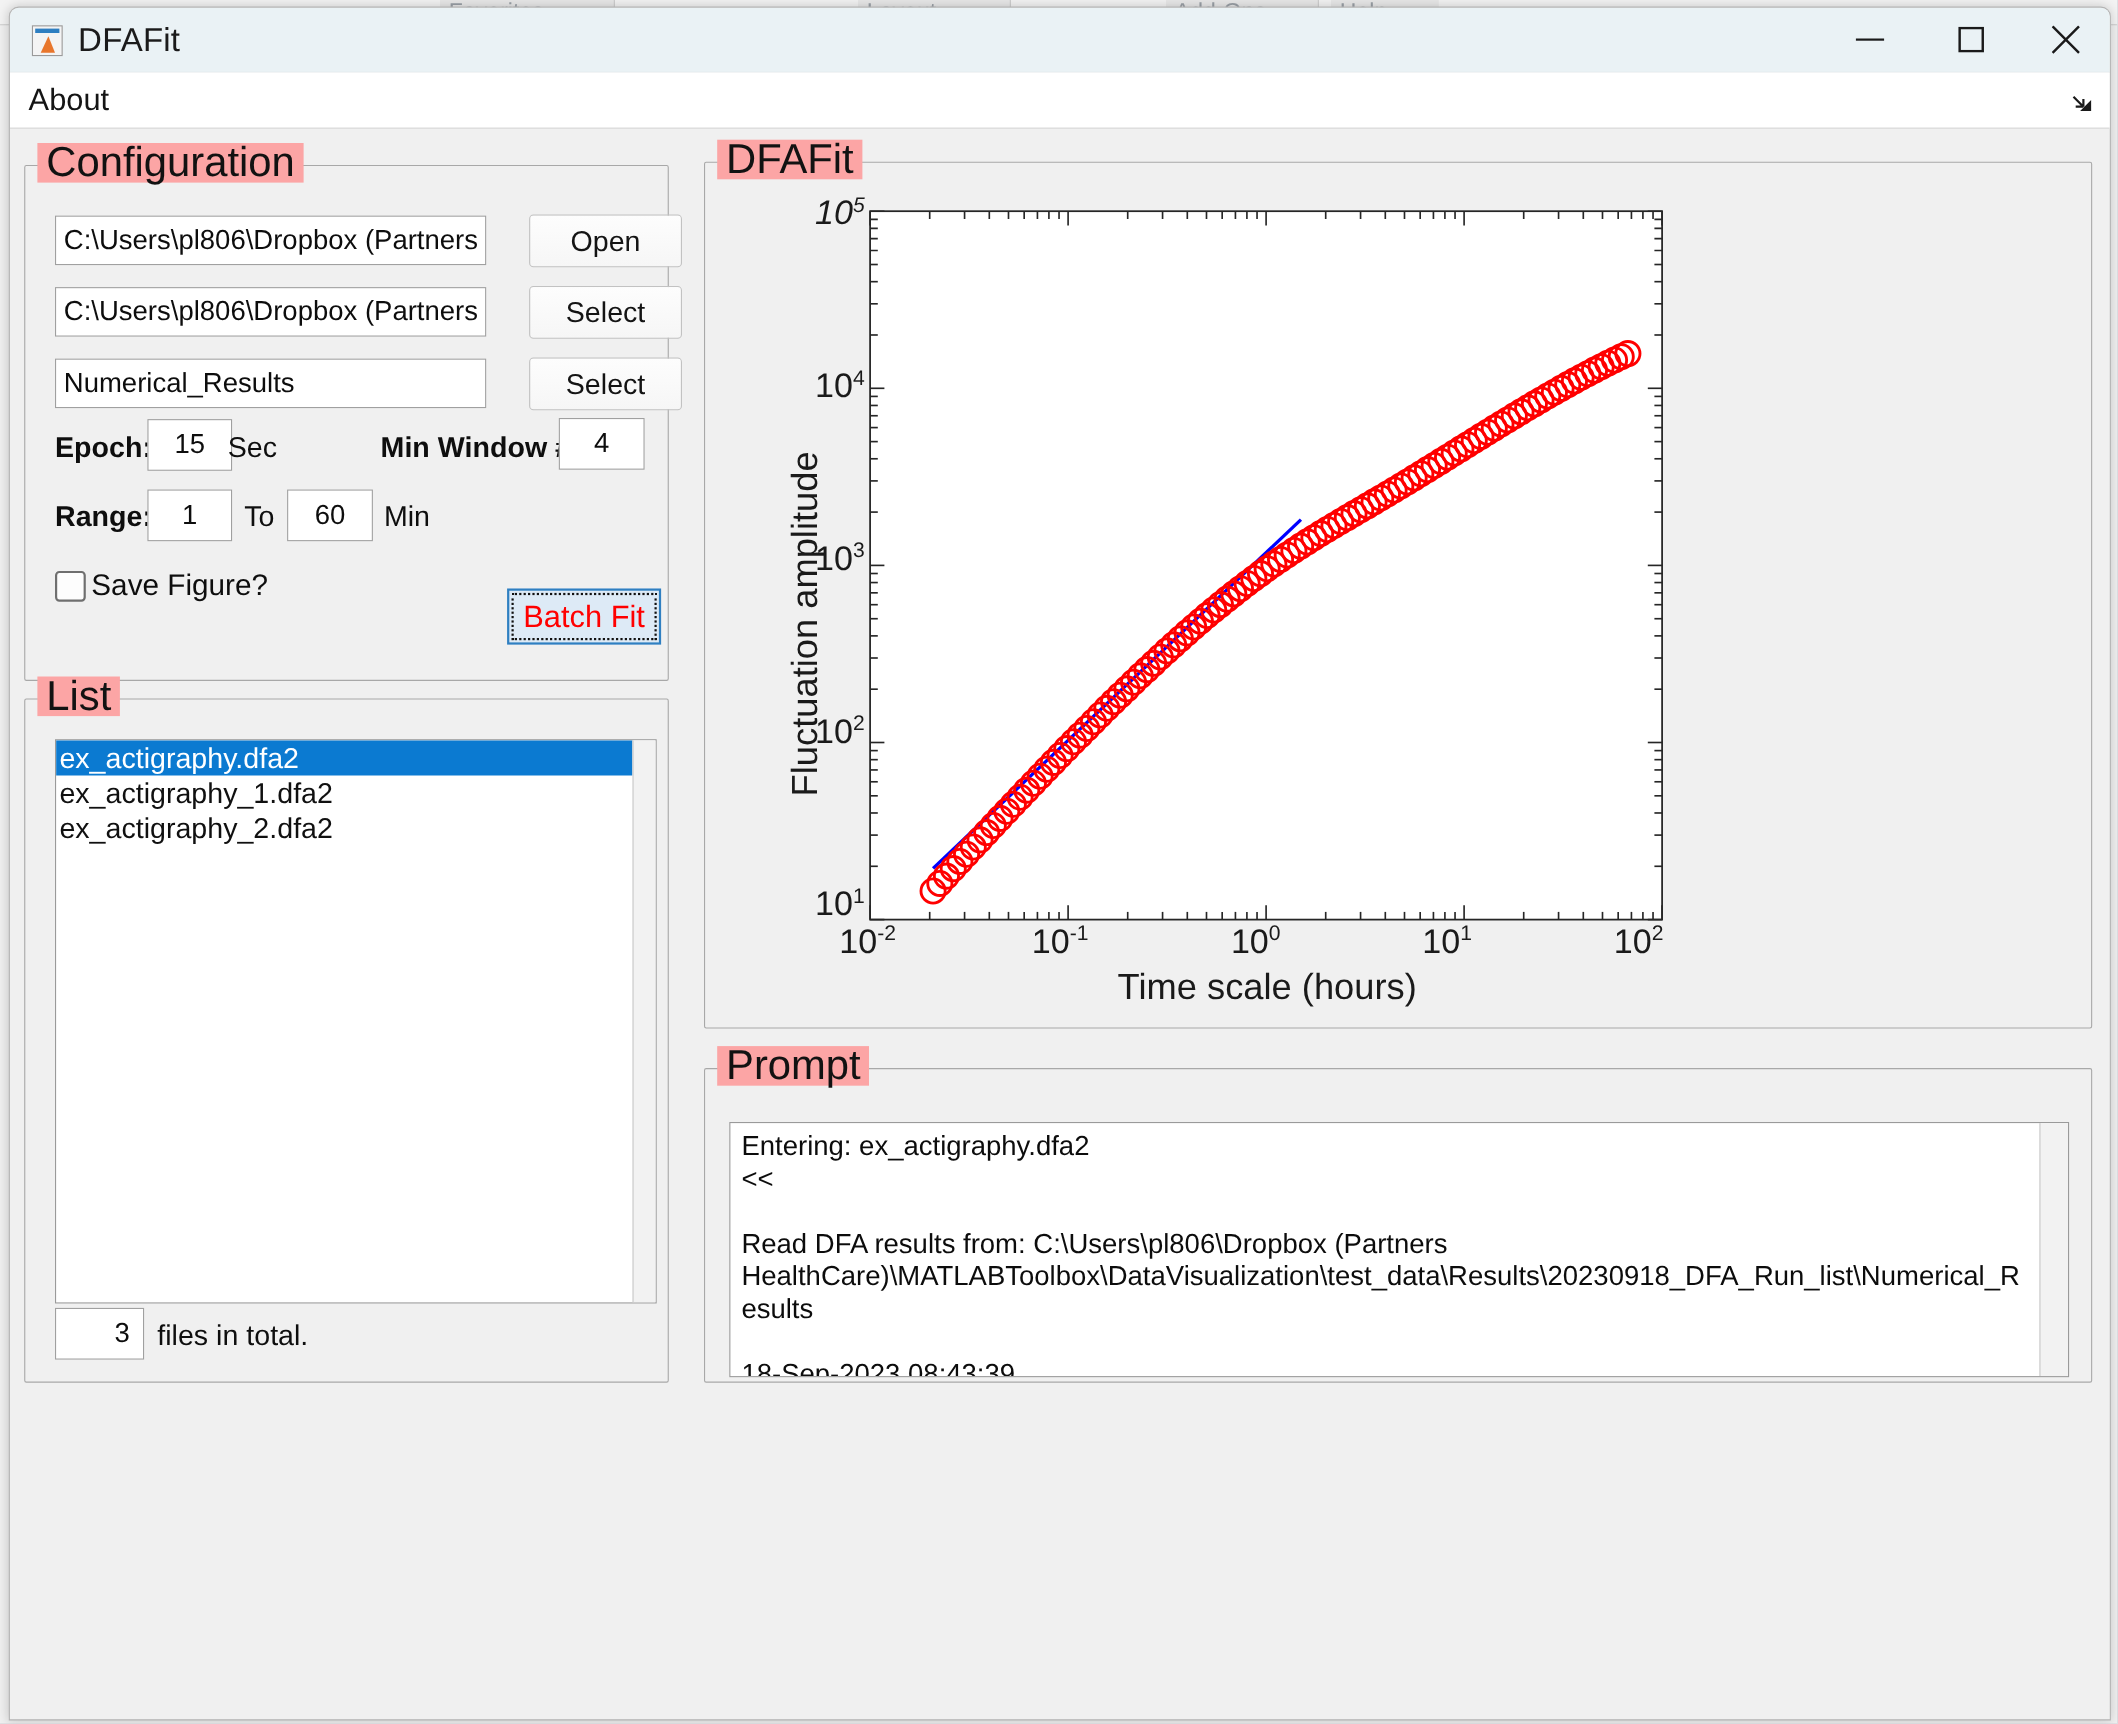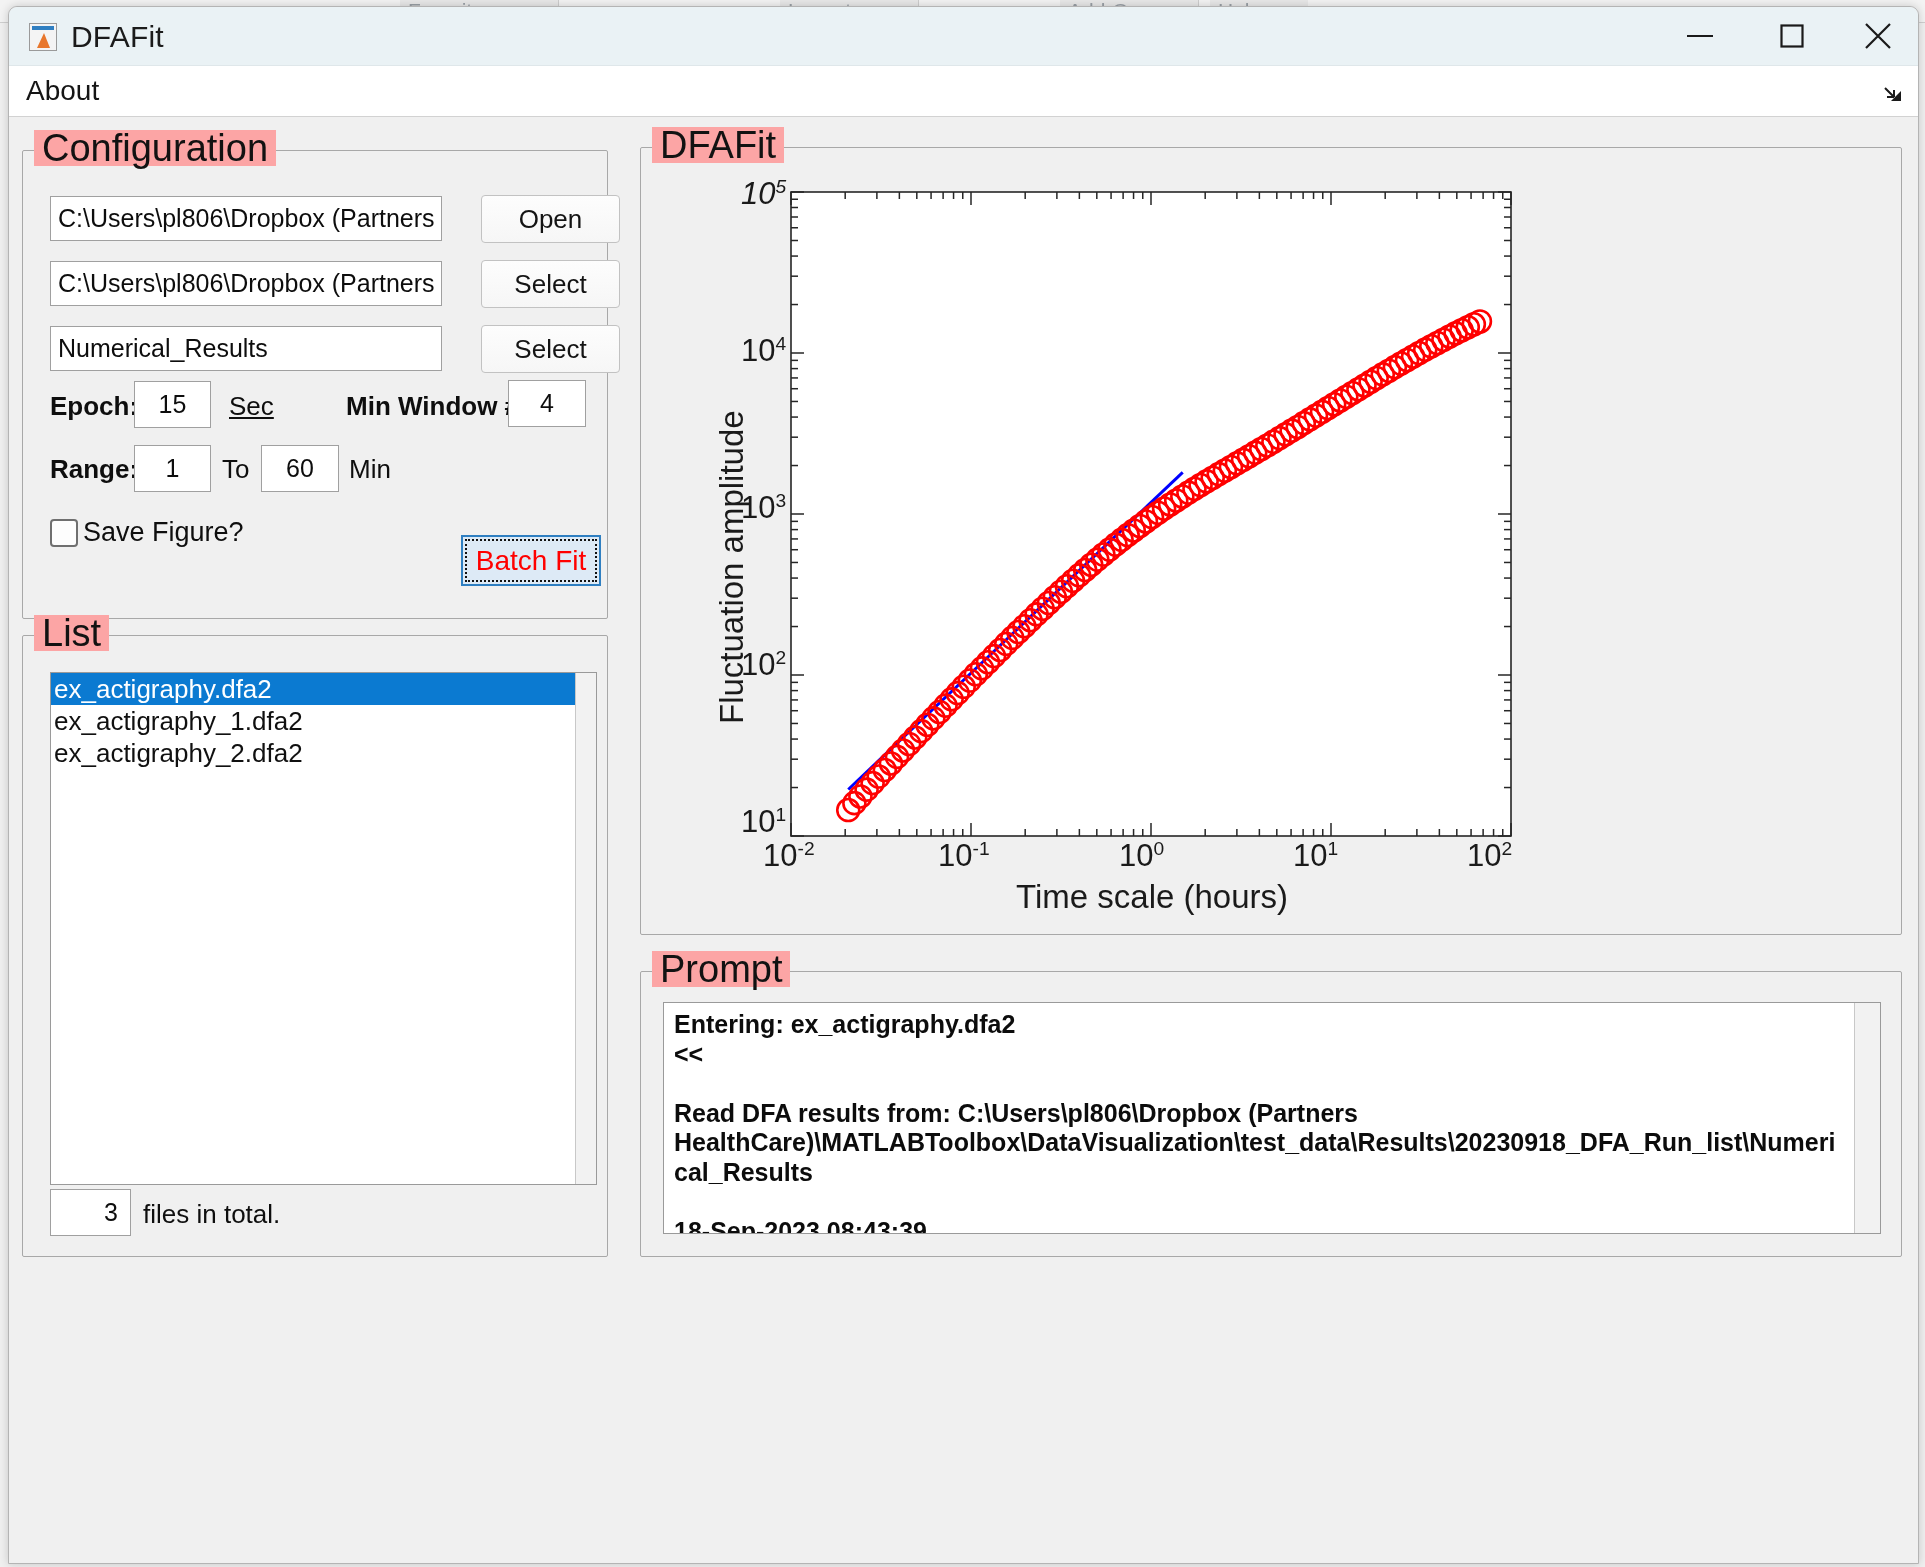--- a/index.html
+++ b/index.html
@@ -345,21 +345,21 @@
       <div class="pbtn" style="left:438px; top:44px; width:139px; height:48px;">Open</div>
 
       <div class="tfield" style="left:27px; top:110px; width:392px; height:45px;">C:\Users\pl806\Dropbox (Partners HealthC</div>
       <div class="pbtn" style="left:438px; top:109px; width:139px; height:48px;">Select</div>
 
       <div class="tfield" style="left:27px; top:175px; width:392px; height:45px;">Numerical_Results</div>
       <div class="pbtn" style="left:438px; top:174px; width:139px; height:48px;">Select</div>
 
       <div class="lbl bold" style="left:27px; top:240px;">Epoch:</div>
       <div class="tfield num" style="left:111px; top:230px; width:77px; height:47px;">15</div>
-      <div class="lbl" style="left:206px; top:240px;text-decoration:underline;">Sec</div>
+      <div class="lbl" style="left:184px; top:240px;">Sec</div>
 
       <div class="lbl bold" style="left:323px; top:240px;">Min Window #:</div>
       <div class="tfield num" style="left:485px; top:229px; width:78px; height:47px;">4</div>
 
       <div class="lbl bold" style="left:27px; top:303px;">Range:</div>
       <div class="tfield num" style="left:111px; top:294px; width:77px; height:47px;">1</div>
       <div class="lbl" style="left:199px; top:303px;">To</div>
       <div class="tfield num" style="left:238px; top:294px; width:78px; height:47px;">60</div>
       <div class="lbl" style="left:326px; top:303px;">Min</div>
 
@@ -673,21 +673,21 @@
               <circle cx="832.83" cy="176.31" r="11" fill="none" stroke="#ff0000" stroke-width="2.6"></circle>
               <circle cx="838.90" cy="173.46" r="11" fill="none" stroke="#ff0000" stroke-width="2.6"></circle>
             </g>
         </svg>
       </div>
     </div>
 
     <div class="panel" style="left:631px; top:964px; width:1262px; height:286px;">
       <div class="panel-title">Prompt</div>
 
-      <div class="promptbox" style="left:22px; top:30px; width:1218px; height:232px;font-weight:bold;">
+      <div class="promptbox" style="left:22px; top:48px; width:1218px; height:232px;">
         <div class="prompt-text">Entering: ex_actigraphy.dfa2
 &lt;&lt;
 
 Read DFA results from: C:\Users\pl806\Dropbox (Partners HealthCare)\MATLABToolbox\DataVisualization\test_data\Results\20230918_DFA_Run_list\Numerical_Results
 
 18-Sep-2023 08:43:39</div>
         <div class="prompt-scroll"></div>
       </div>
     </div>
 

